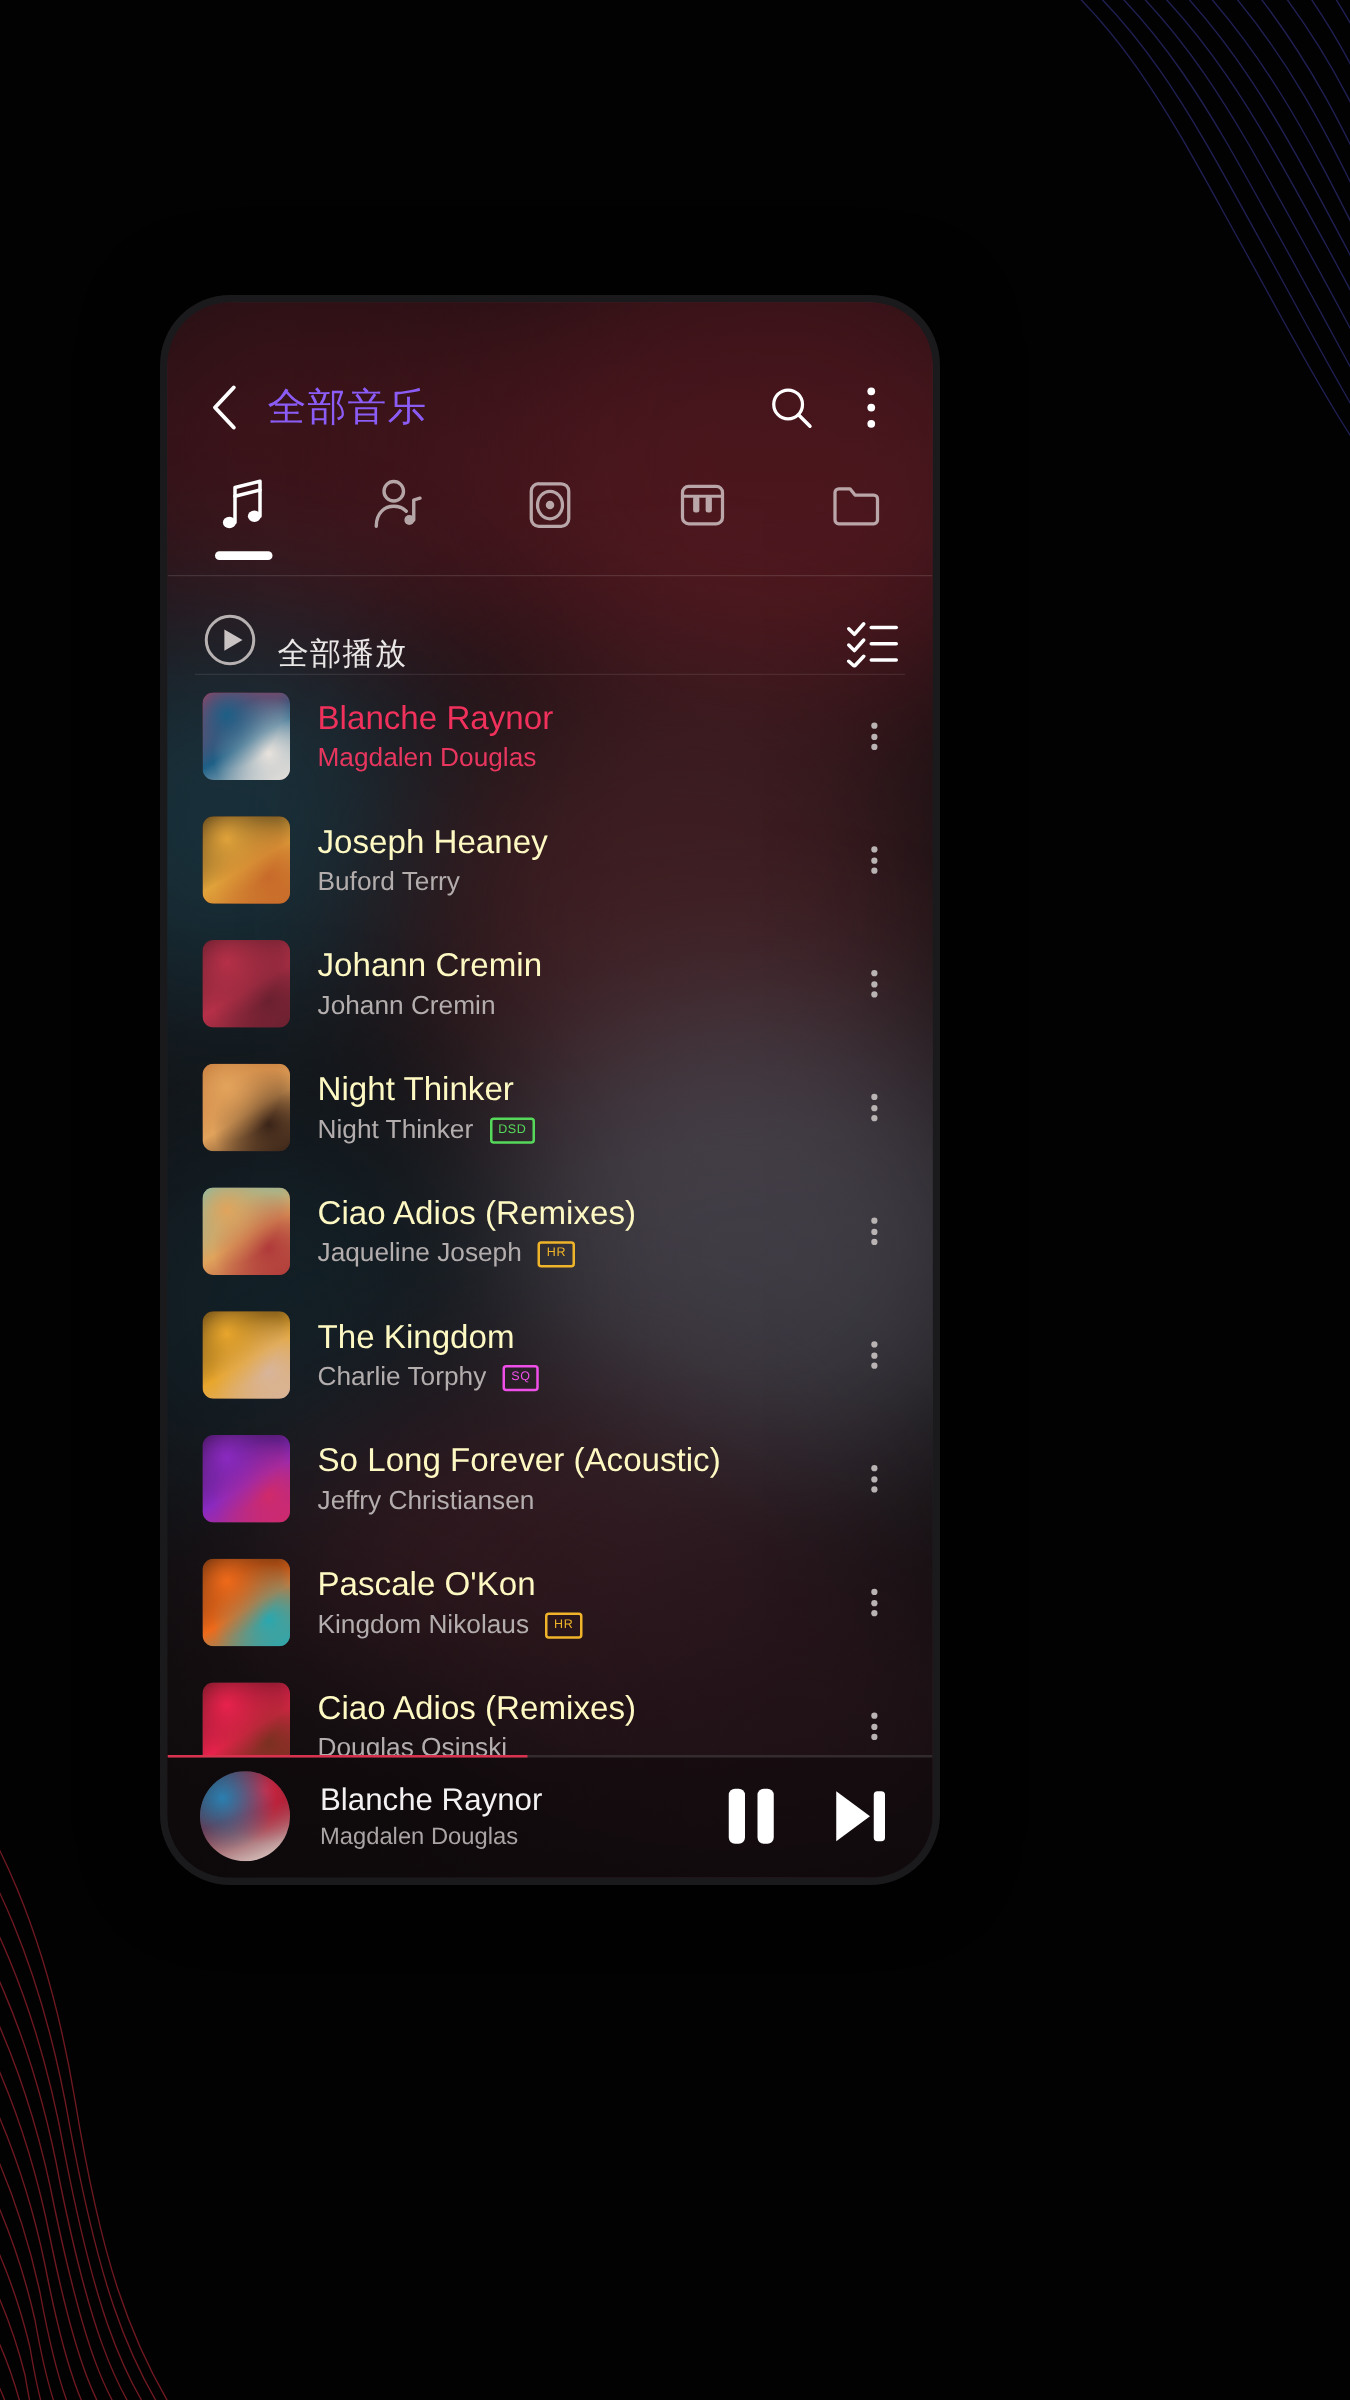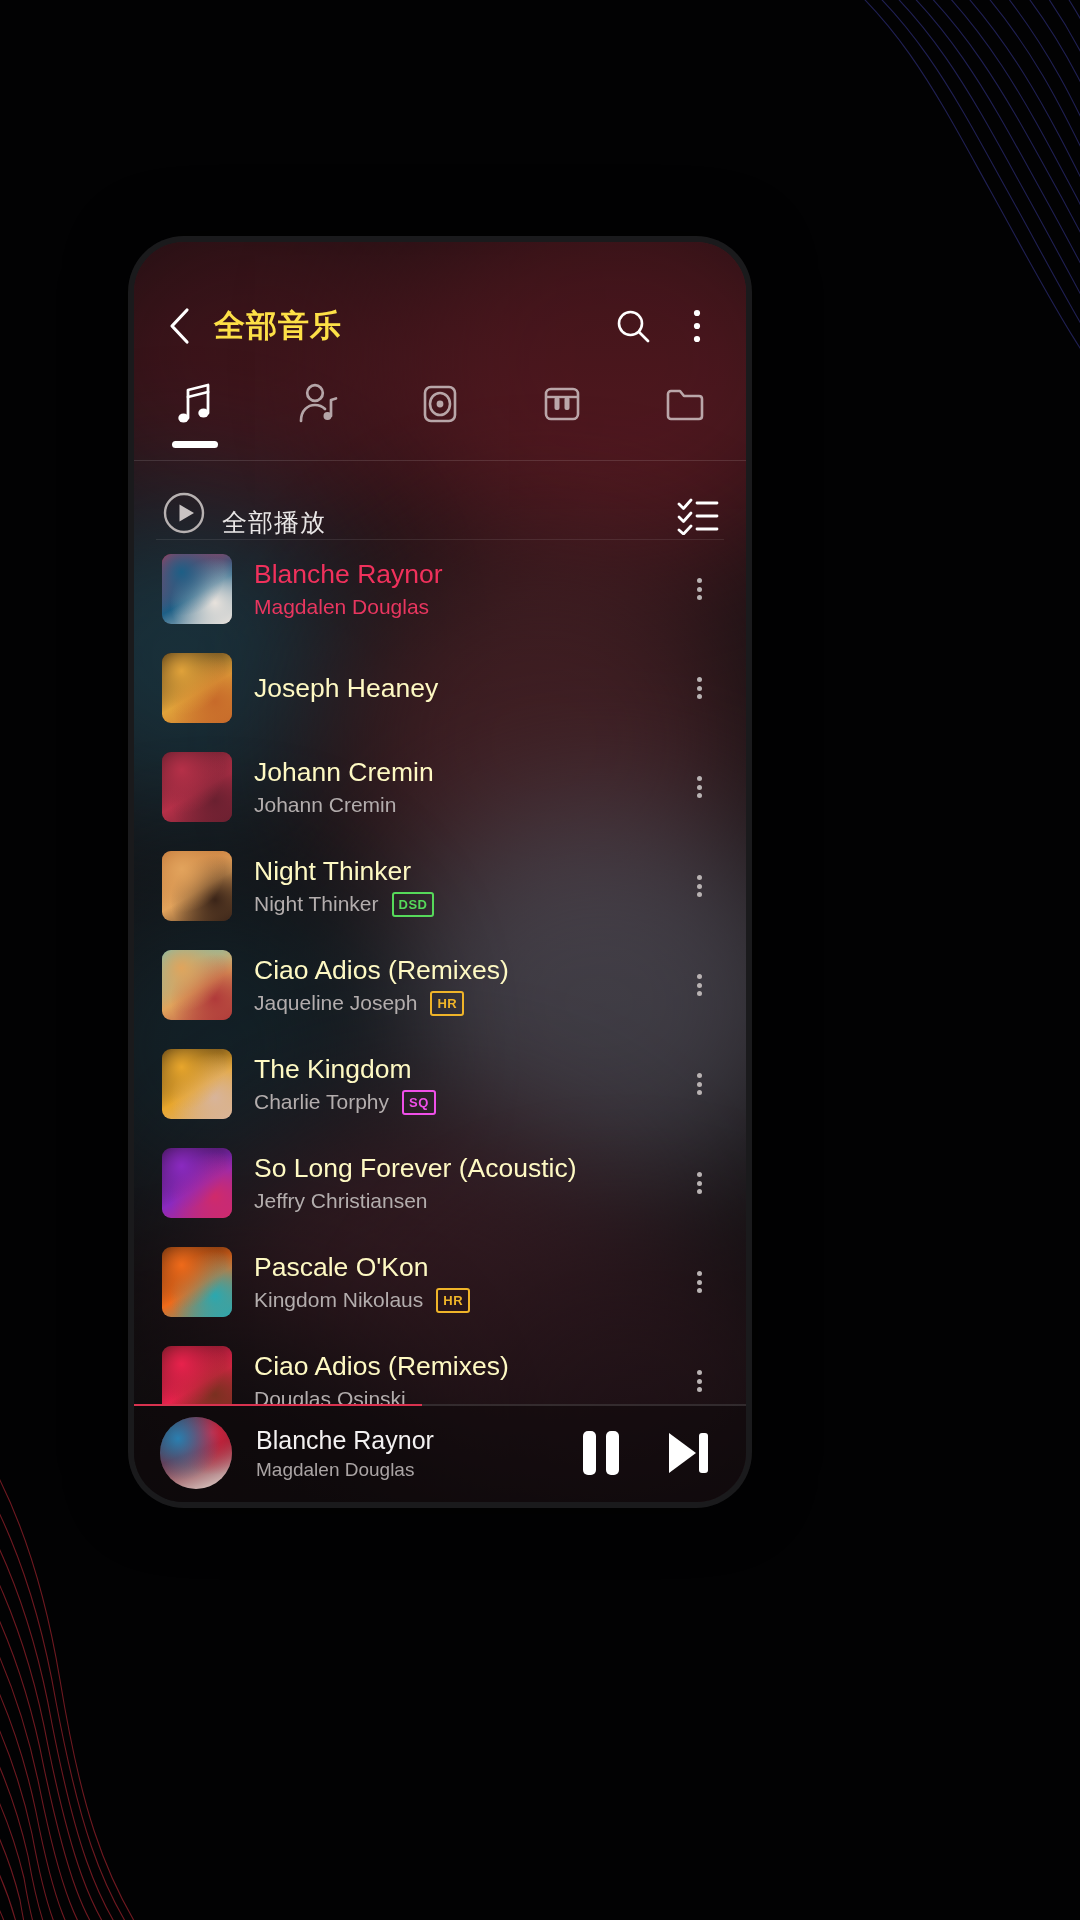--- a/index.html
+++ b/index.html
@@ -46,21 +46,21 @@
   .app{ position:absolute; inset:0; display:flex; flex-direction:column; }
 
   .status-strip{ height:42px; flex:0 0 42px; }
 
   
   .header{
     flex:0 0 84px; display:flex; align-items:center;
     padding:0 26px 0 28px; gap:18px;
   }
   .back-btn{ width:34px; height:40px; display:flex; align-items:center; justify-content:center; cursor:pointer; }
-  .page-title{ font-size:31px; color:#fde047; letter-spacing:1px; font-weight:700; flex:1; }
+  .page-title{ font-size:31px; color:#8b5cf6; letter-spacing:1px; font-weight:400; flex:1; }
   .hdr-icon{ width:46px; height:46px; display:flex; align-items:center; justify-content:center; cursor:pointer; }
 
   
   .tabs{ flex:0 0 92px; display:flex; align-items:flex-start; }
   .tab{
     flex:1; height:92px; display:flex; flex-direction:column;
     align-items:center; justify-content:flex-start; padding-top:10px; cursor:pointer; position:relative;
   }
   .tab .tico{ opacity:.62; }
   .tab.active .tico{ opacity:1; }
@@ -90,22 +90,22 @@
   .title-l{
     font-size:26.5px; color:#fef9c3; white-space:nowrap; overflow:hidden; text-overflow:ellipsis; font-weight:400;
   }
   .sub-line{ display:flex; align-items:center; gap:13px; }
   .artist-l{
     font-size:21px; color:#b3adad; white-space:nowrap; overflow:hidden; text-overflow:ellipsis;
   }
   .row.playing .title-l{ color:#f0315c; }
   .row.playing .artist-l{ color:#e8365f; }
   .badge{
-    font-size:13px; line-height:1; padding:3.5px 5px 4px; border-radius:3px;
-    border:2px solid currentColor; font-weight:700; letter-spacing:.5px; flex:0 0 auto;
+    font-size:10px; line-height:1; padding:3.5px 5px 4px; border-radius:3px;
+    border:2px solid currentColor; font-weight:400; letter-spacing:.5px; flex:0 0 auto;
   }
   .badge.DSD{ color:#56d95a; }
   .badge.HR{ color:#efb429; }
   .badge.SQ{ color:#ef4fe8; }
   .more-btn{
     width:54px; height:70px; flex:0 0 54px; display:flex; align-items:center; justify-content:center; cursor:pointer;
   }
   .dot{ width:5px; height:5px; border-radius:50%; background:#b9b3b3; display:block; margin:3.5px 0; }
 
   
@@ -310,20 +310,23 @@
                 <i class="dot"></i>
               </span>
             </div>
           </div>
           <div class="row">
             <div class="art">
               <div style="position:absolute;inset:0;background:radial-gradient(circle at 28% 26%, #e0a23a 0%, rgba(0,0,0,0) 60%),radial-gradient(circle at 76% 70%, #c76a2a 0%, rgba(0,0,0,0) 62%),linear-gradient(150deg,#0a0a0a 0%,#e0a23a 55%,#c76a2a 100%);"></div>
             </div>
             <div class="meta">
               <div class="title-l">Joseph Heaney</div>
+              <div class="sub-line">
+                <div class="artist-l">Buford Terry</div>
+              </div>
             </div>
             <div class="more-btn">
               <span>
                 <i class="dot"></i>
                 <i class="dot"></i>
                 <i class="dot"></i>
               </span>
             </div>
           </div>
           <div class="row">

